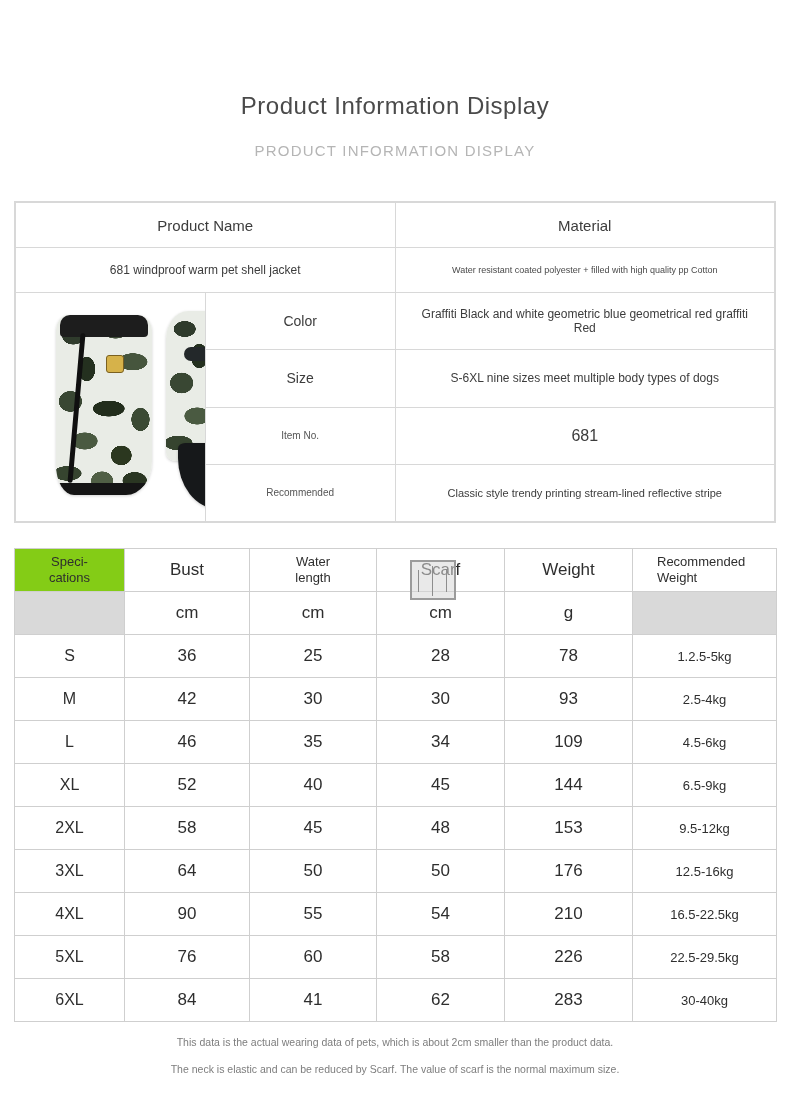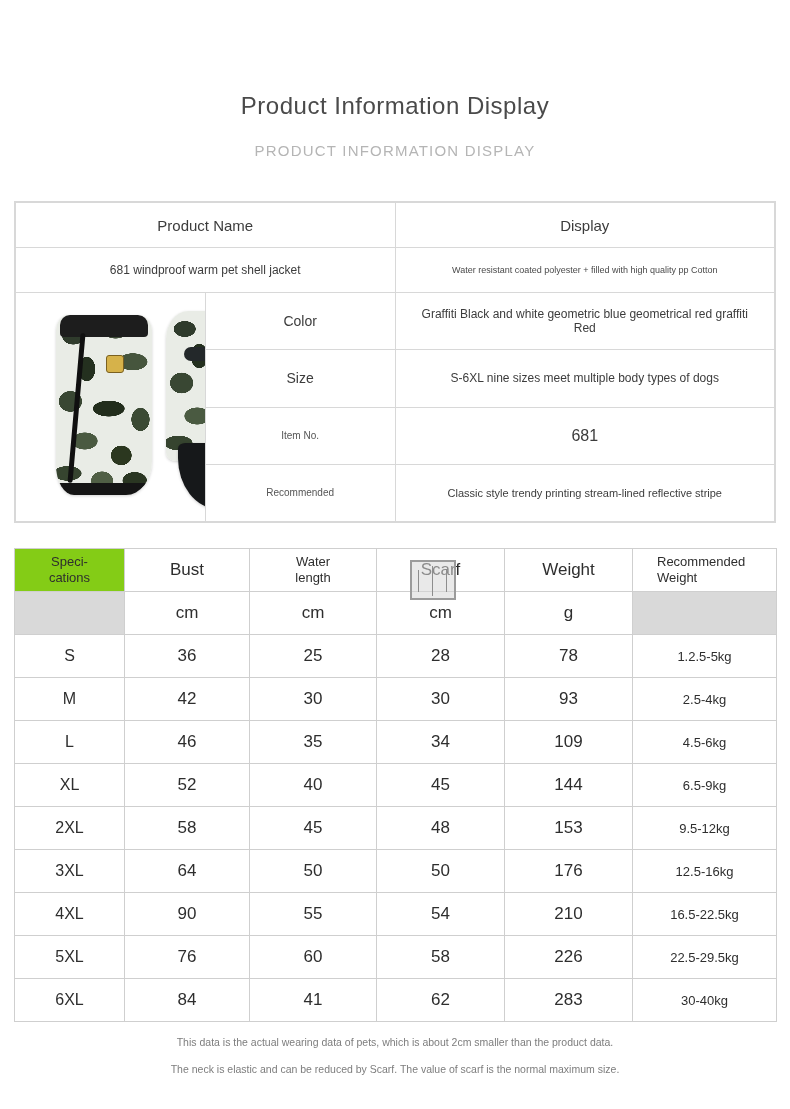--- a/index.html
+++ b/index.html
@@ -287,21 +287,21 @@
   <div class="header">
     <h1 class="header-title">Product Information Display</h1>
     <div class="header-sub">PRODUCT INFORMATION DISPLAY</div>
   </div>
 
   <div class="info-wrap">
     <table class="info">
       <tbody>
         <tr>
           <td class="info-head" colspan="2">Product Name</td>
-          <td class="info-head" colspan="2">Display</td>
+          <td class="info-head" colspan="2">Material</td>
         </tr>
         <tr>
           <td class="info-namecell" colspan="2">681 windproof warm pet shell jacket</td>
           <td class="material-cell" colspan="2">Water resistant coated polyester + filled with high quality pp Cotton</td>
         </tr>
         <tr>
           <td class="img-cell" rowspan="4" colspan="1">
             <div class="product-img">
               <div class="camo jacket-left">
                 <div class="camo-bg"></div>

